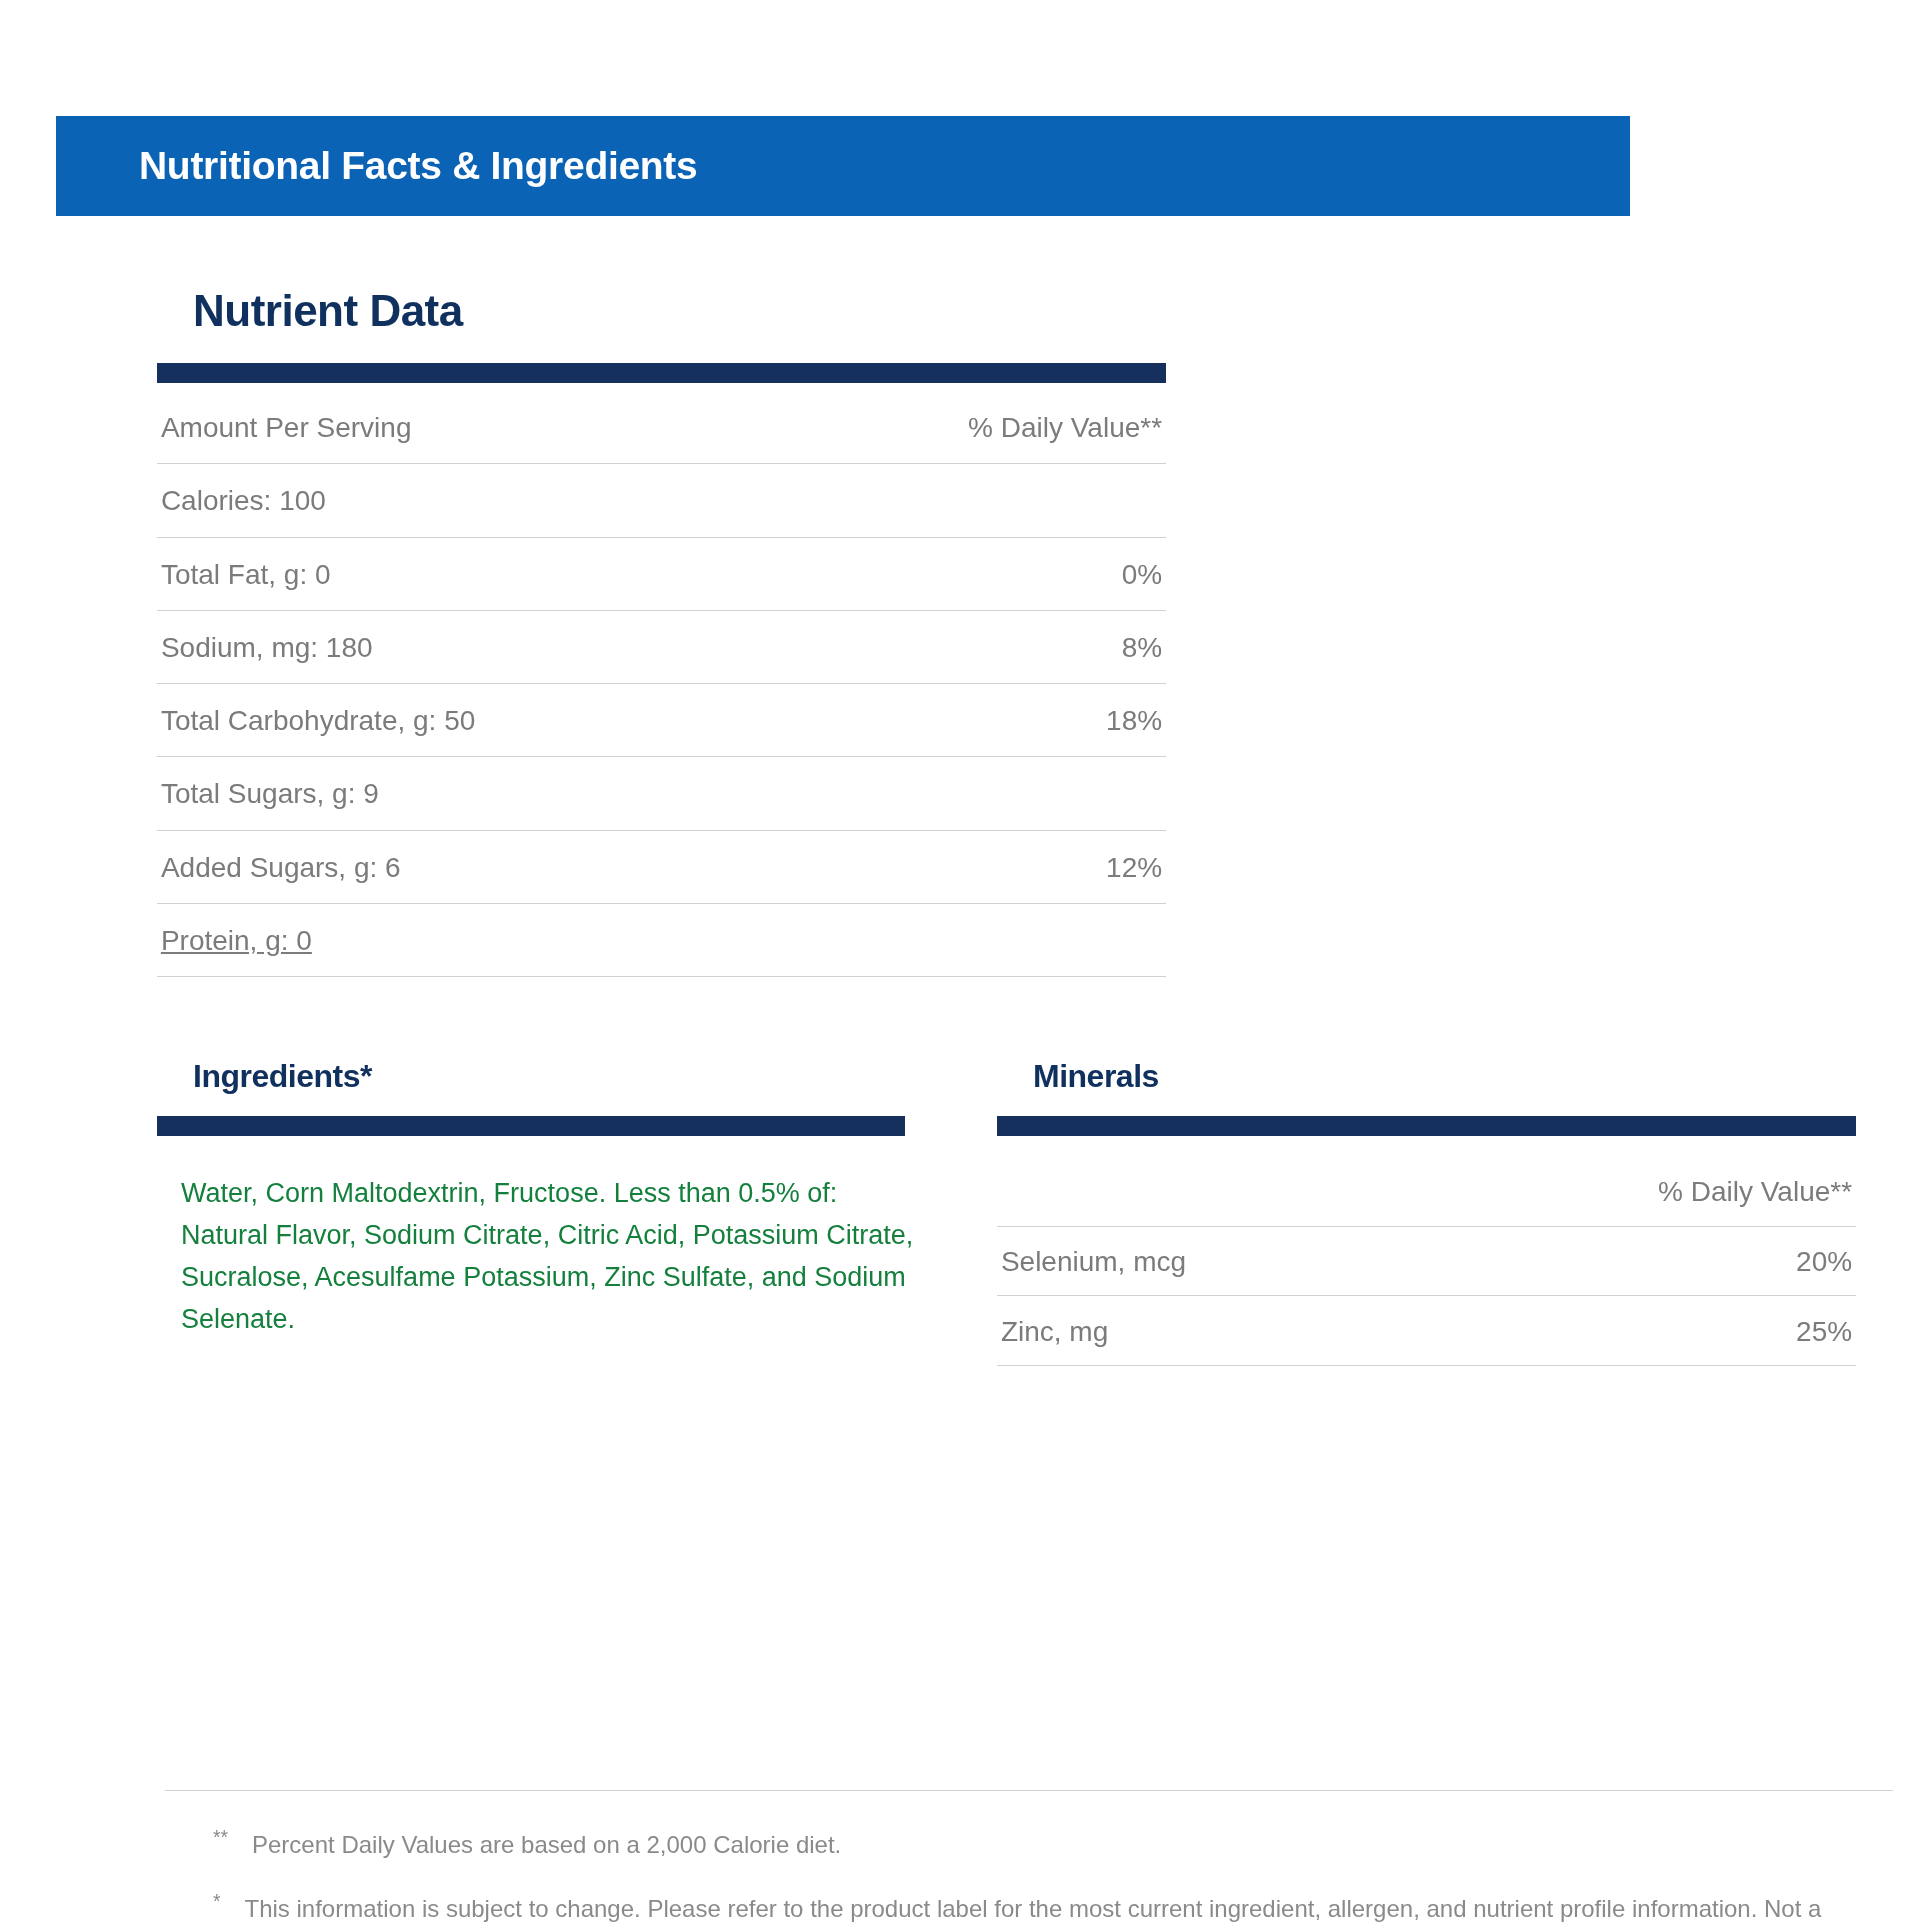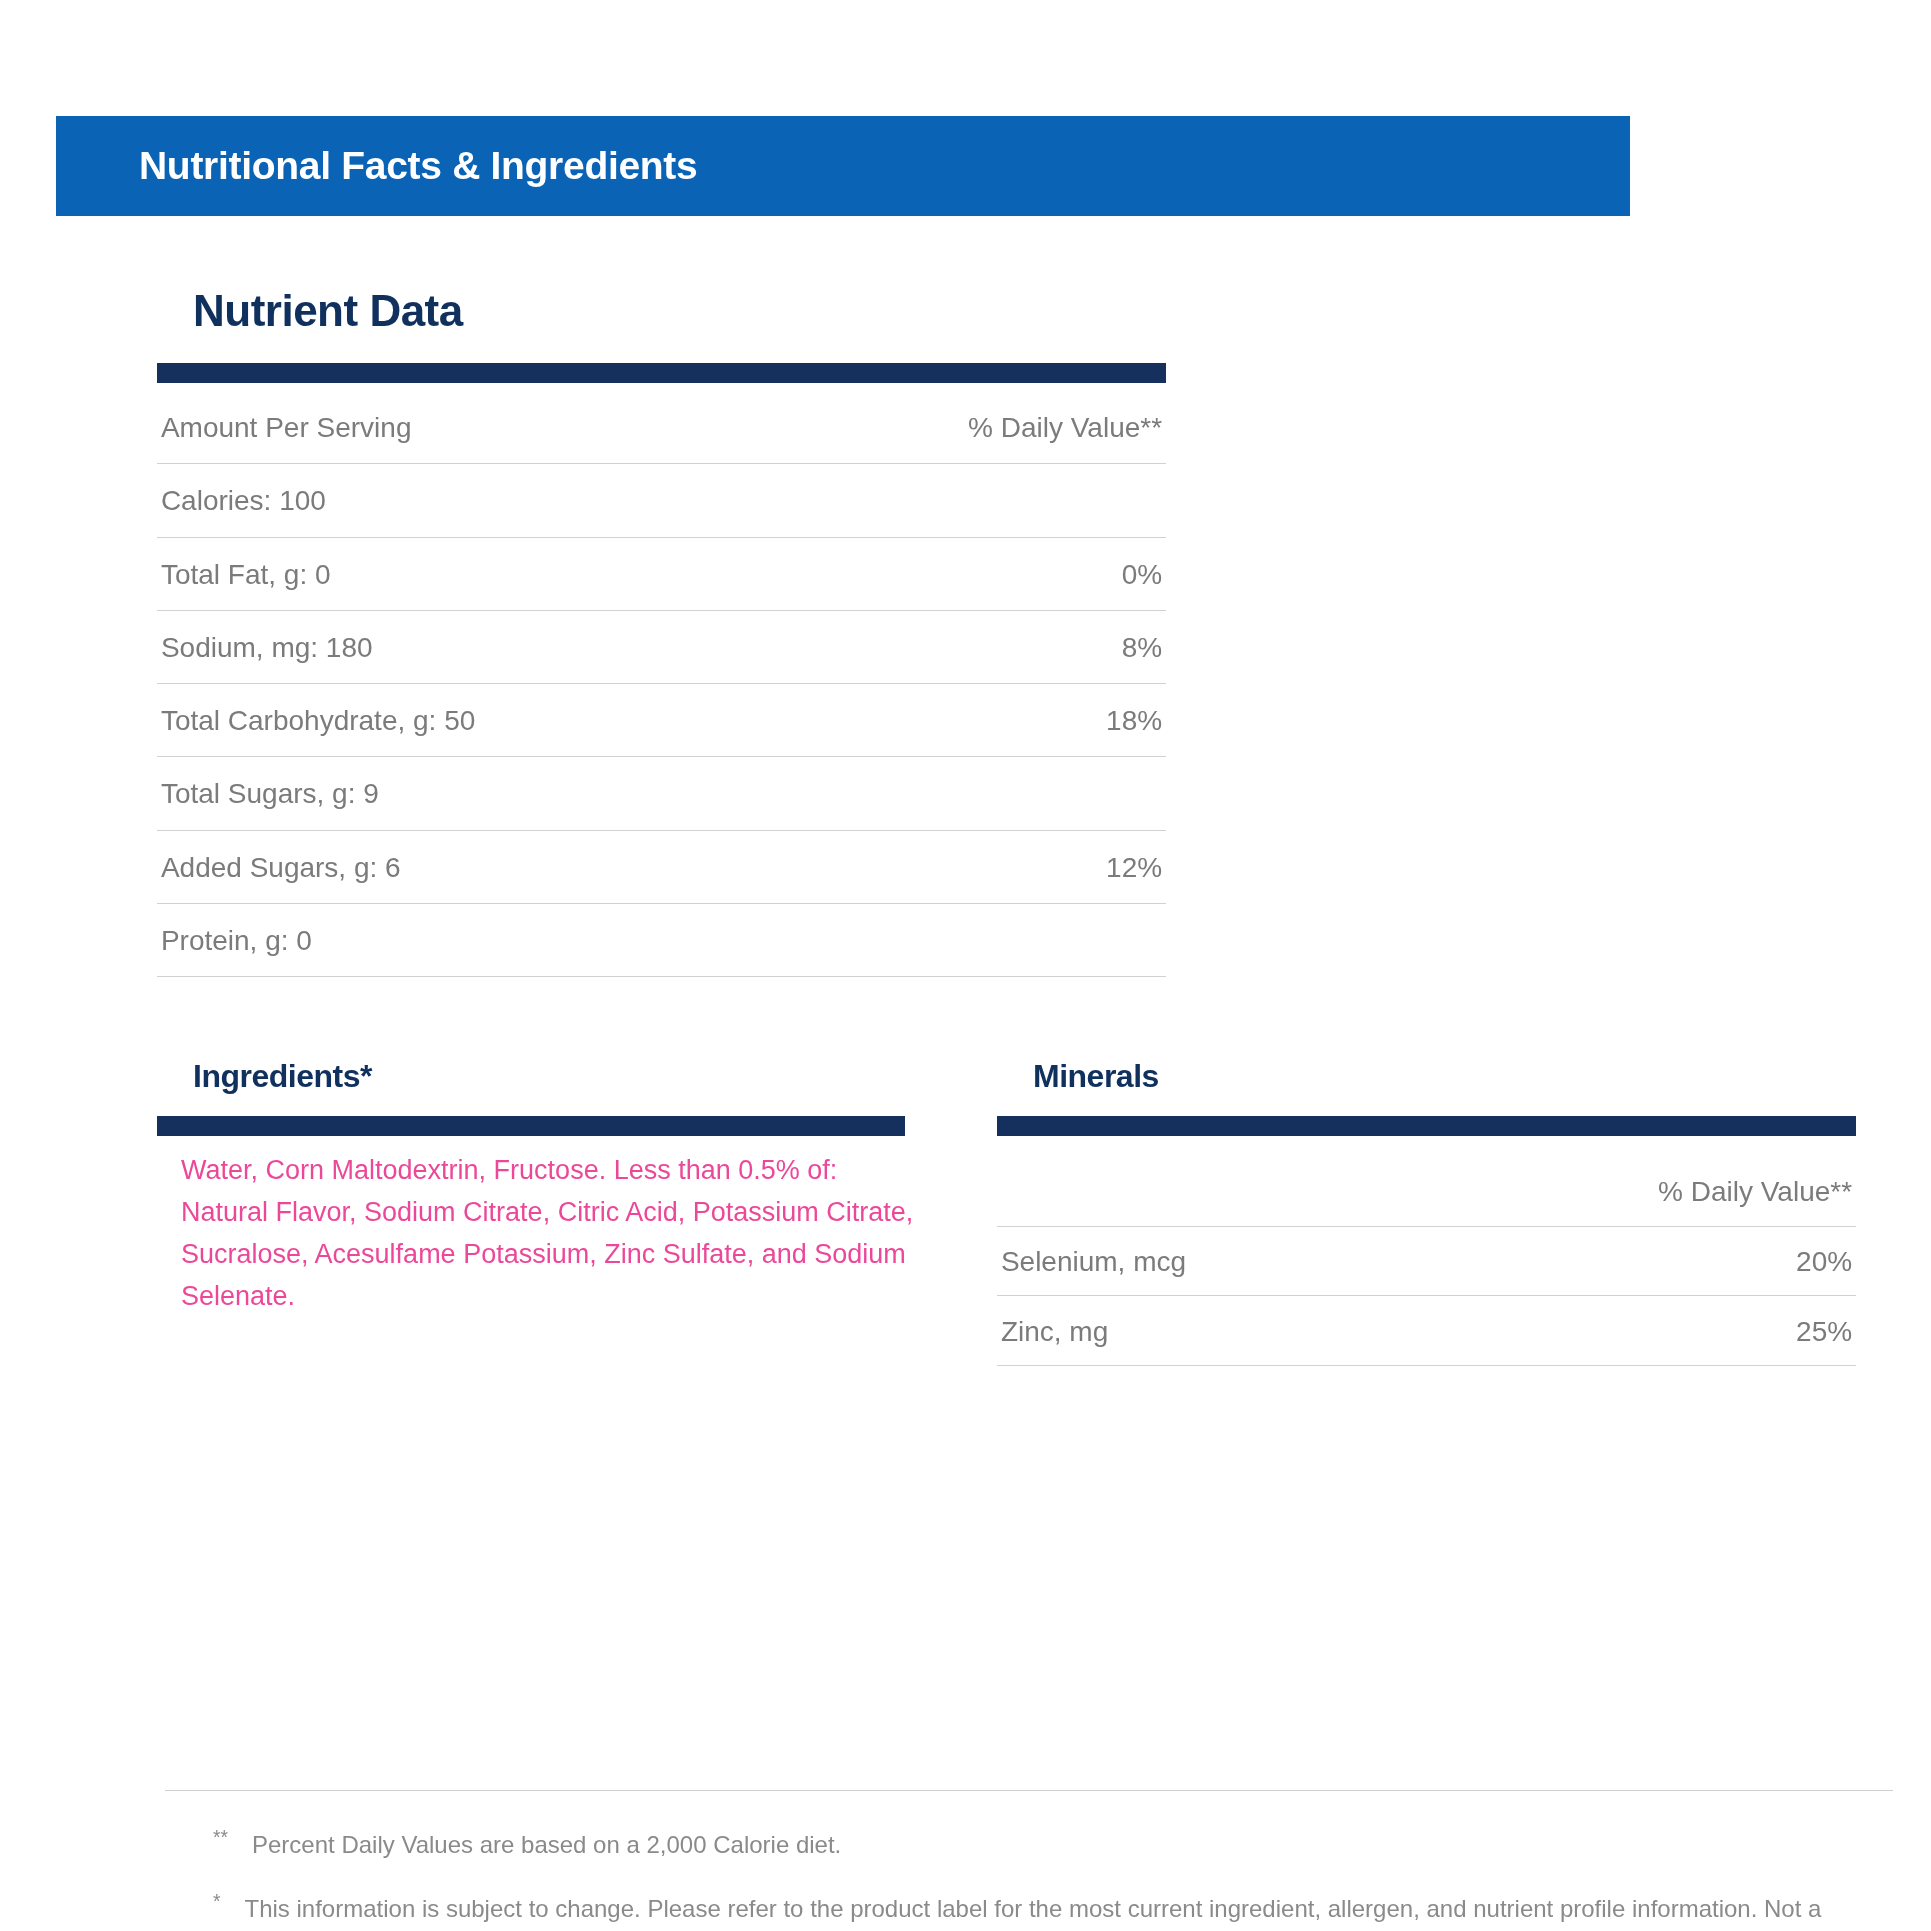--- a/index.html
+++ b/index.html
@@ -86,20 +86,21 @@
   }
   table.nutri td.val {
     text-align: right;
     white-space: nowrap;
   }
   table.nutri tr.head td {
     border-bottom: 1.4px solid #d2d2d2;
   }
   table.nutri tr:last-child td {
     border-bottom: 1.4px solid #d2d2d2;
+    text-decoration: underline;
   }
 
   
   .lower {
     position: absolute;
     left: 77px;
     top: 830px;
     width: 1738px;
   }
   .col-ingredients {
@@ -108,22 +109,22 @@
     top: 0;
     width: 763px;
   }
   .col-ingredients .rule-thick {
     width: 748px;
     margin-top: 21px;
   }
   .ingredients-text {
     font-size: 27px;
     line-height: 1.55;
-    color: #ec4899;
-    margin-top: 14px;
+    color: #15803d;
+    margin-top: 37px;
     width: 763px;
   }
 
   .col-minerals {
     position: absolute;
     left: 840px;
     top: 0;
     width: 869px;
   }
   .col-minerals .rule-thick {

